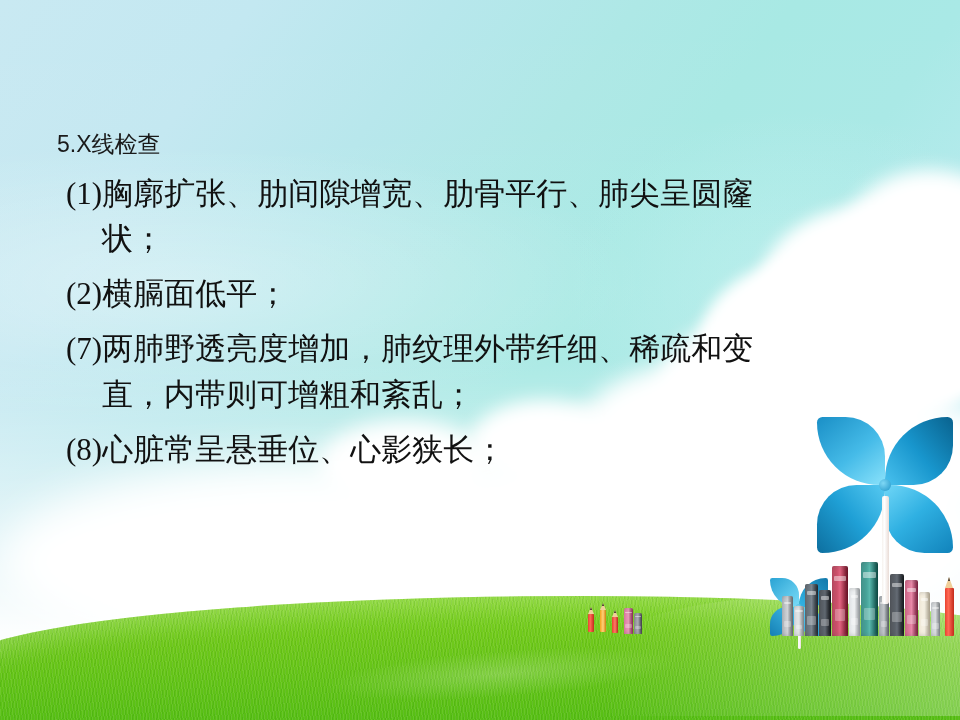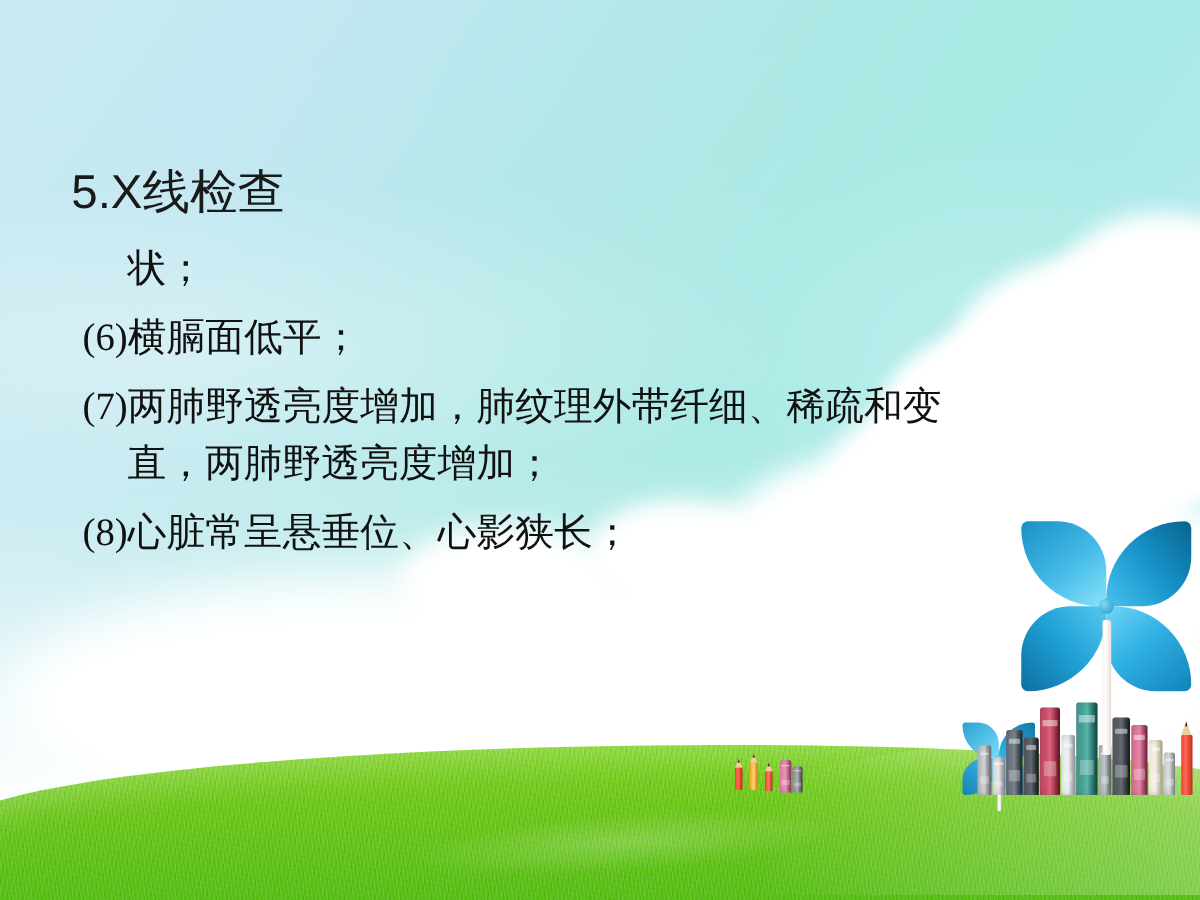--- a/index.html
+++ b/index.html
@@ -225,21 +225,21 @@
   }
 
   .body-block {
     position: absolute;
     left: 52px;
     top: 128px;
     width: 870px;
   }
   .lead-line {
     font-family: "Liberation Sans", "DejaVu Sans", sans-serif;
-    font-size: 38px;
+    font-size: 23px;
     line-height: 1.42;
     color: #1a1a1a;
     margin-left: 5px;
     white-space: nowrap;
   }
   .item {
     font-family: "Liberation Serif", "DejaVu Serif", serif;
     font-size: 31px;
     line-height: 1.46;
     color: #111111;
@@ -356,30 +356,31 @@
     <div class="hub"></div>
     <div class="stick" style="left:50%;top:58%;width:7px;height:108px;margin-left:-3.5px;"></div>
   </div>
 
 
   <div class="body-block">
 
     <div class="lead-line">5.X线检查</div>
 
     <div class="item">
+      <span>(1)胸廓扩张、肋间隙增宽、肋骨平行、肺尖呈圆窿</span>
       <span class="cont">状；</span>
     </div>
 
     <div class="item">
-      <span>(6)横膈面低平；</span>
+      <span>(2)横膈面低平；</span>
     </div>
 
     <div class="item">
       <span>(7)两肺野透亮度增加，肺纹理外带纤细、稀疏和变</span>
-      <span class="cont">直，两肺野透亮度增加；</span>
+      <span class="cont">直，内带则可增粗和紊乱；</span>
     </div>
 
     <div class="item">
       <span>(8)心脏常呈悬垂位、心影狭长；</span>
     </div>
 
   </div>
 
 </div>
 

